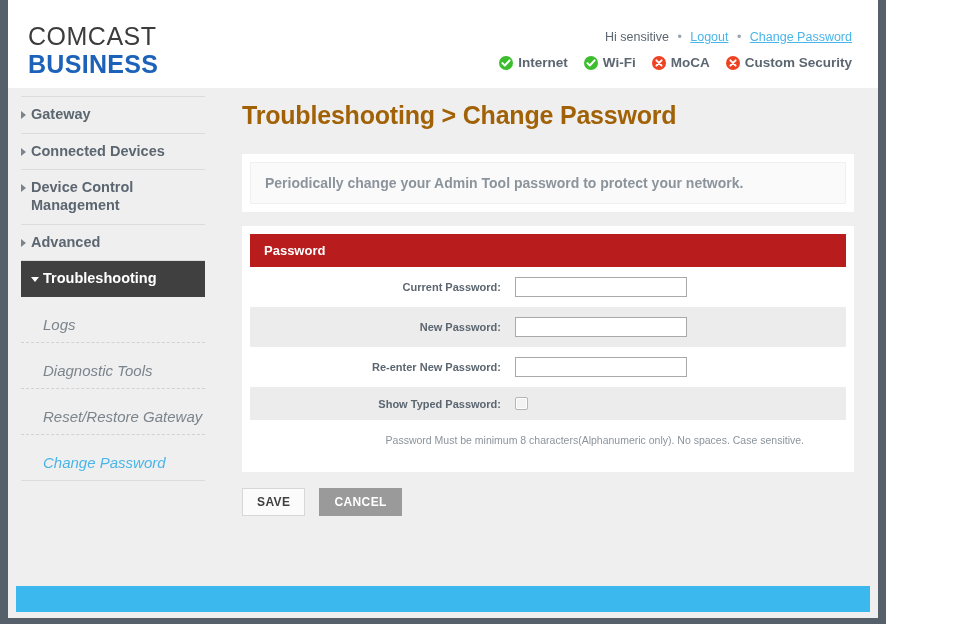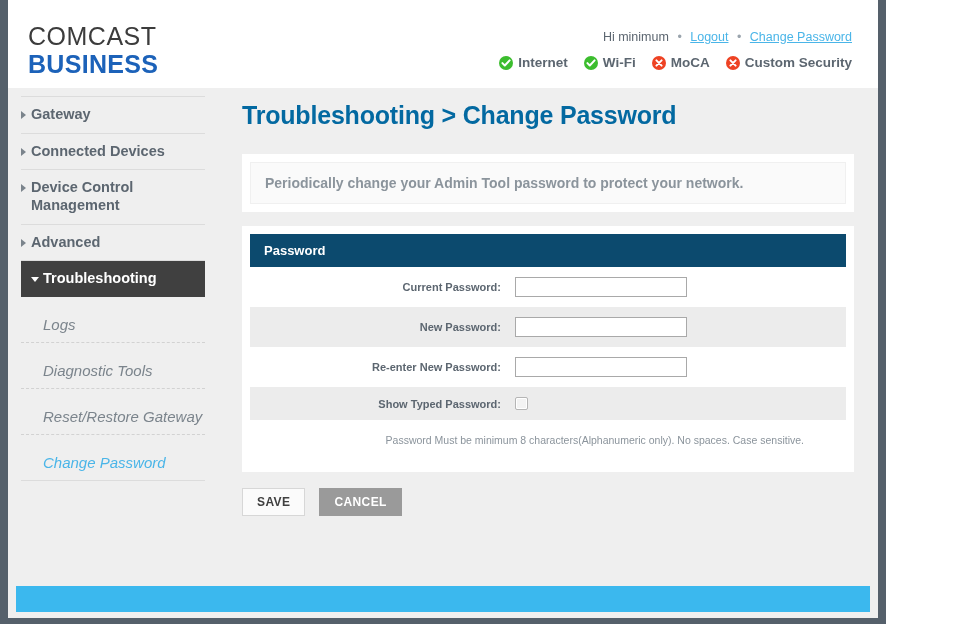--- a/index.html
+++ b/index.html
@@ -179,21 +179,21 @@
     left: 210px;
     top: 0;
     right: 0;
     height: 506px;
     padding: 0 24px 0 24px;
     box-sizing: border-box;
   }
   .page-title {
     font-size: 25px;
     font-weight: 700;
-    color: #0369a1;
+    color: #a16207;
     margin: 13px 0 0 0;
     letter-spacing: -0.2px;
   }
   .banner-card {
     margin-top: 24px;
     background: #ffffff;
     padding: 8px;
     box-sizing: border-box;
   }
   .banner-inner {
@@ -204,21 +204,21 @@
     font-weight: 700;
     color: #8b949c;
   }
   .form-card {
     margin-top: 14px;
     background: #ffffff;
     padding: 8px;
     box-sizing: border-box;
   }
   .panel-head {
-    background: #0c4a6e;
+    background: #b91c1c;
     color: #ffffff;
     font-size: 13px;
     font-weight: 700;
     padding: 9px 14px;
   }
   .form-row {
     display: flex;
     align-items: center;
     padding: 10px 0;
     background: #ffffff;
@@ -307,21 +307,21 @@
 
 <div class="browser-frame">
 
   <div class="header">
     <div class="logo">
       <span class="logo-top">COMCAST</span>
       <span class="logo-bottom">BUSINESS</span>
     </div>
 
     <div class="user-row">
-      <span>Hi minimum</span>
+      <span>Hi sensitive</span>
       <span class="sep">•</span>
       <a href="#">Logout</a>
       <span class="sep">•</span>
       <a href="#">Change Password</a>
     </div>
 
     <div class="status-row">
       <span class="status-item">
         <span class="dot ok">
           <svg width="14" height="14" viewBox="0 0 14 14">

